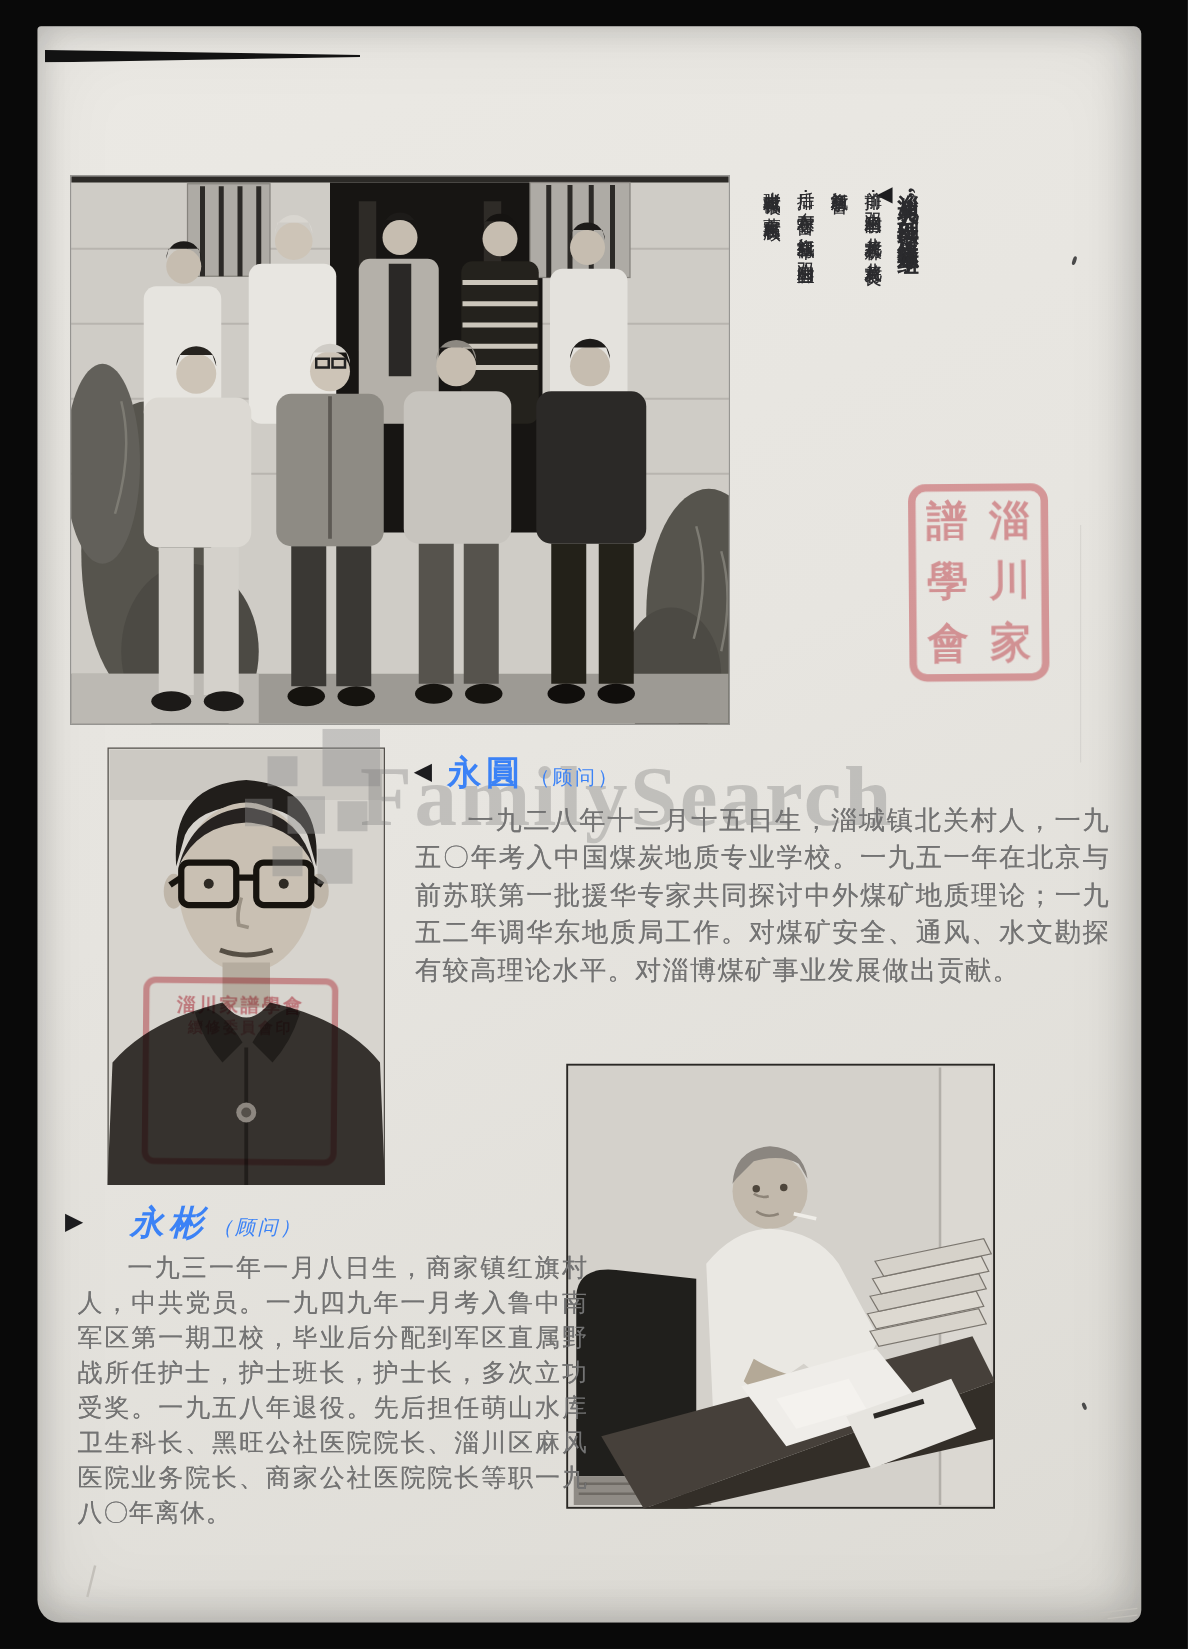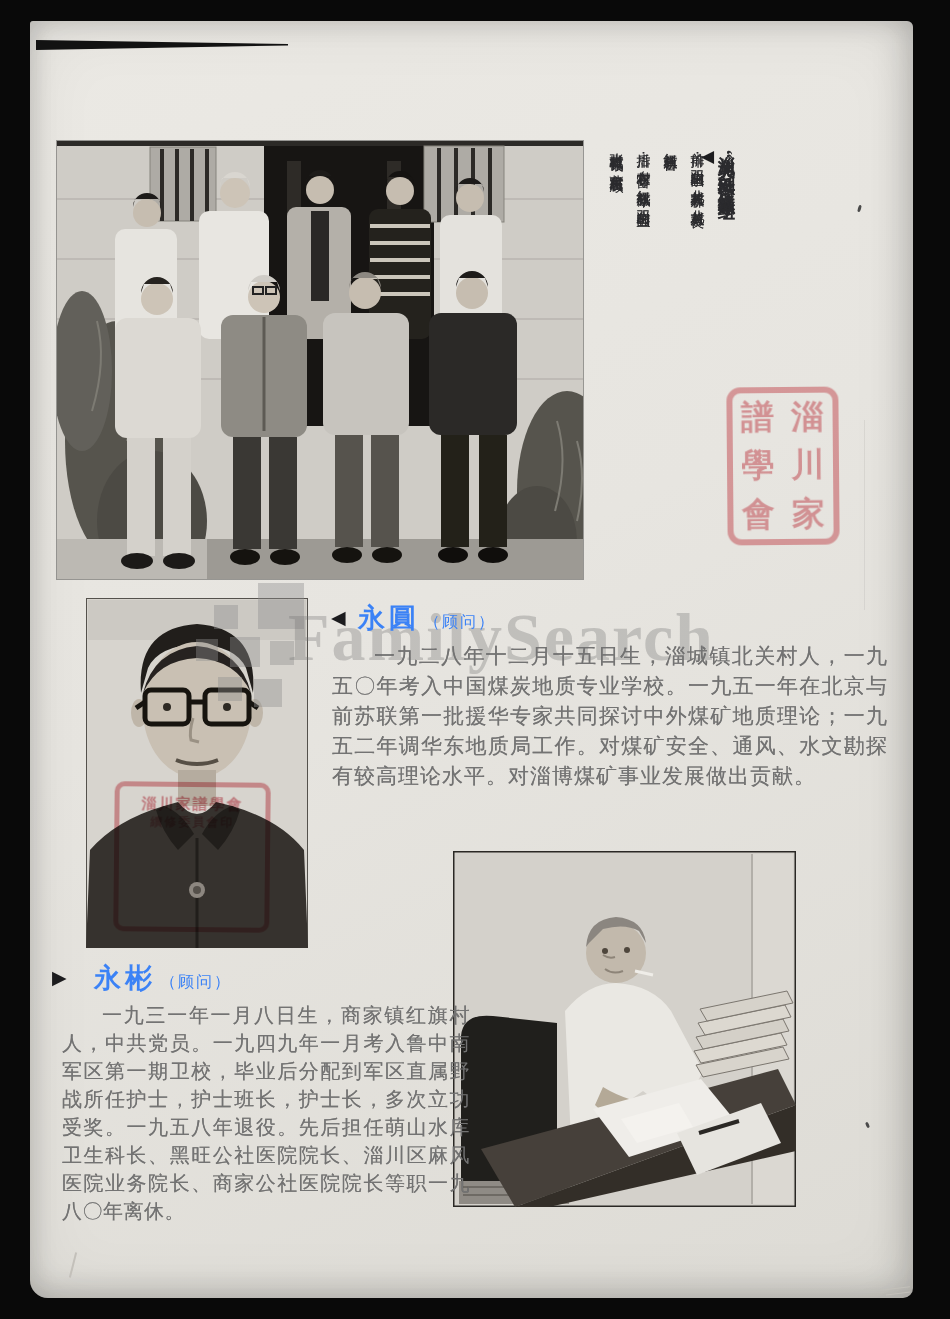--- a/index.html
+++ b/index.html
@@ -299,21 +299,21 @@
   </div>
 
   <span class="sec-marker" style="left:331px;top:606px;">◀</span>
   <div class="sec-head" style="left:358px;top:600px;">
     <span class="nm">永圓</span>
     <span class="rl">（顾问）</span>
   </div>
   <div class="sec-body body1">一九二八年十二月十五日生，淄城镇北关村人，一九五〇年考入中国煤炭地质专业学校。一九五一年在北京与前苏联第一批援华专家共同探讨中外煤矿地质理论；一九五二年调华东地质局工作。对煤矿安全、通风、水文勘探有较高理论水平。对淄博煤矿事业发展做出贡献。</div>
 
   <span class="sec-marker" style="left:52px;top:966px;">▶</span>
-  <div class="sec-head" style="left:94px;top:960px;">
+  <div class="sec-head" style="left:104px;top:960px;font-style:italic;">
     <span class="nm">永彬</span>
     <span class="rl">（顾问）</span>
   </div>
   <div class="sec-body body2">一九三一年一月八日生，商家镇红旗村人，中共党员。一九四九年一月考入鲁中南军区第一期卫校，毕业后分配到军区直属野战所任护士，护士班长，护士长，多次立功受奖。一九五八年退役。先后担任萌山水库卫生科长、黑旺公社医院院长、淄川区麻风医院业务院长、商家公社医院院长等职一九八〇年离休。</div>
 
   <div class="seal seal-large">
     <span>淄</span>
     <span>川</span>
     <span>家</span>
     <span>譜</span>

